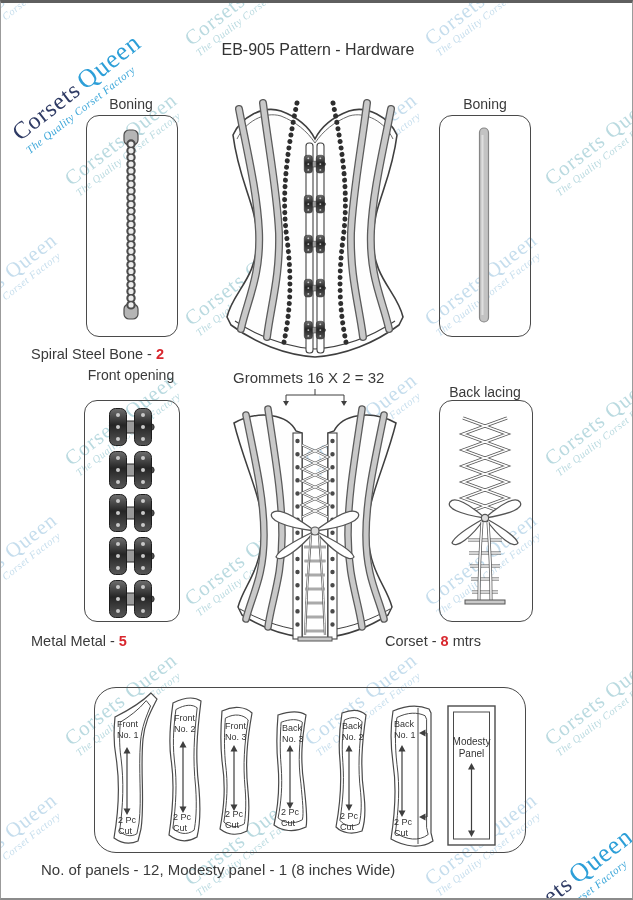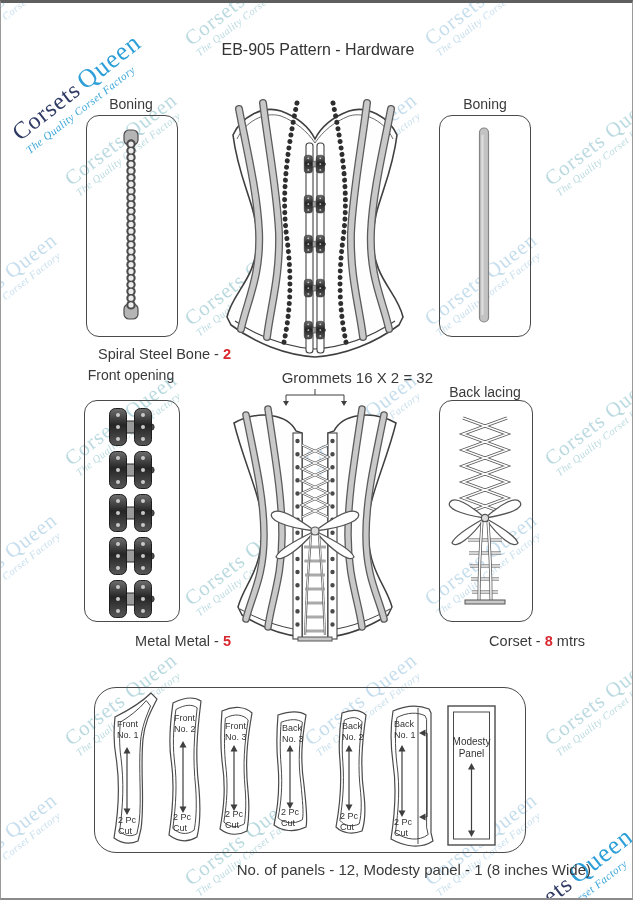--- a/index.html
+++ b/index.html
@@ -16,21 +16,21 @@
   .wm .l1{font-size:21px;letter-spacing:1px;}
   .wm .l2{font-size:10.5px;font-style:italic;letter-spacing:.5px;display:block;margin-top:1px;}
   .wm-a{color:#bcd8ea;} .wm-b{color:#aed4db;}
   .corner-logo{position:absolute;transform:rotate(-38deg);transform-origin:0 0;white-space:nowrap;
       font-family:"Liberation Serif",serif;line-height:1;z-index:2;}
   .corner-logo .w1{font-size:24px;color:#2e3a64;letter-spacing:1px;}
   .corner-logo .w2{font-size:26px;color:#2d9fd8;letter-spacing:1px;}
   .corner-logo .tag{display:block;font-size:11px;font-style:italic;color:#3ba6d9;margin-top:2px;letter-spacing:.5px;}
   .title{position:absolute;left:117px;top:38px;width:400px;text-align:center;font-size:16px;color:#333;z-index:2;}
   .sec-label{position:absolute;font-size:14px;text-align:center;color:#3a3a3a;z-index:2;}
-  .caption{position:absolute;font-size:14.5px;text-align:right;color:#3a3a3a;z-index:2;white-space:nowrap;}
+  .caption{position:absolute;font-size:14.5px;text-align:left;color:#3a3a3a;z-index:2;white-space:nowrap;}
   .qty{color:#d8272e;font-weight:bold;}
   .hw-box{position:absolute;border:1.3px solid #4a4a4a;border-radius:13px;background:transparent;z-index:1;}
   .pattern-box{position:absolute;left:93px;top:684px;width:430px;height:164px;border:1.3px solid #4a4a4a;border-radius:22px;z-index:1;}
   svg{position:absolute;z-index:2;overflow:visible;}
   svg text{font-family:"Liberation Sans",sans-serif;fill:#333;}
   .pc-label{font-size:9px;}
   .pc-label-md{font-size:10px;}
 </style>
 </head>
 <body>

